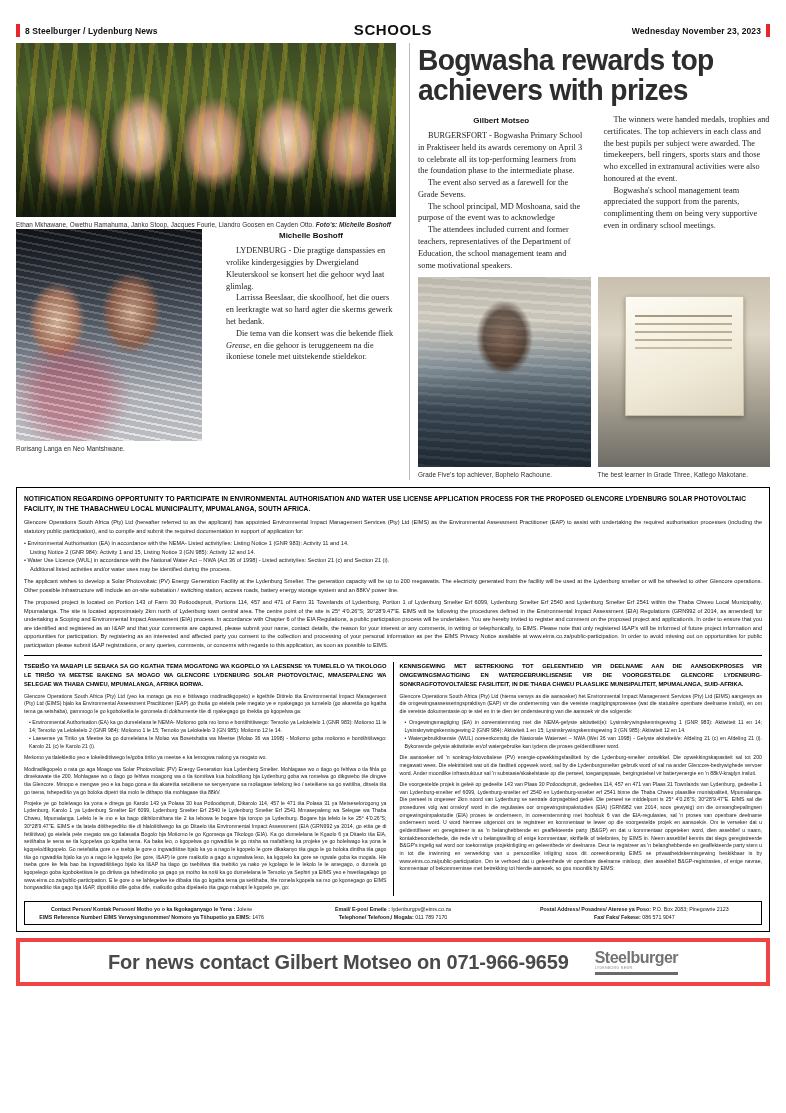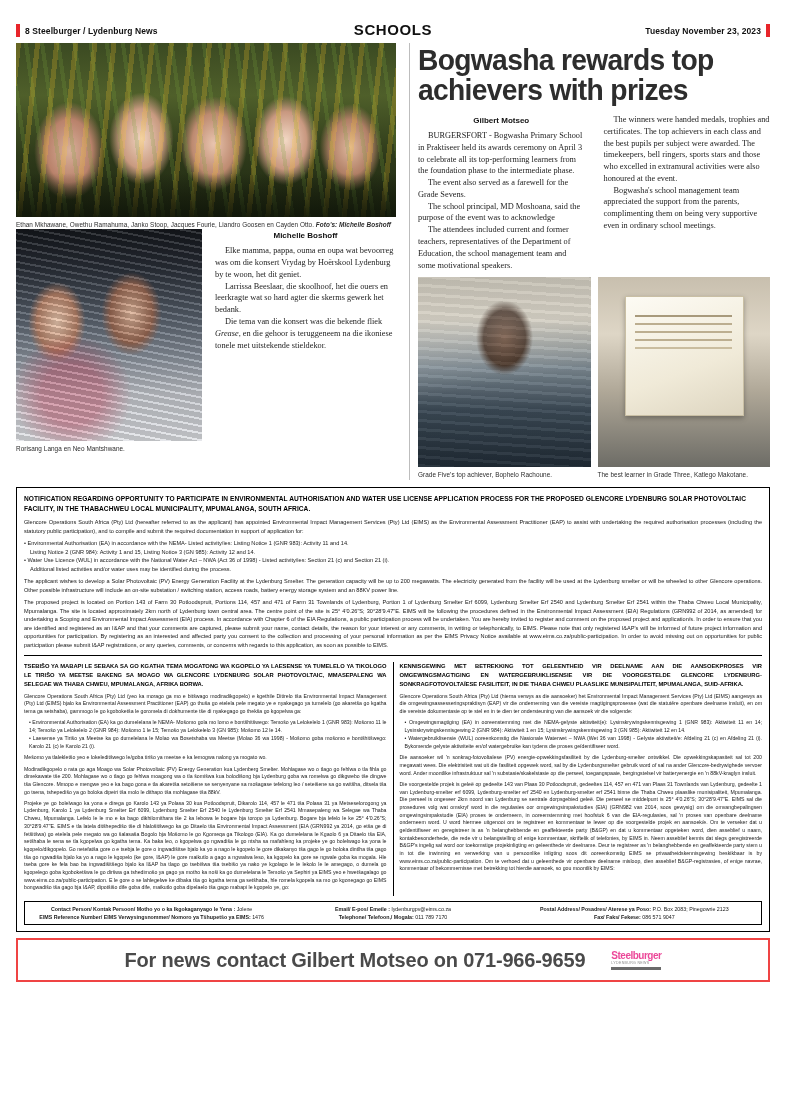--- a/index.html
+++ b/index.html
@@ -193,21 +193,21 @@
     color: #111;
     margin: 7px 0 4px 0;
     line-height: 1.05;
     font-family: "Liberation Sans", sans-serif;
   }
 
   
   .sub-grid {
     display: flex;
     align-items: flex-start;
-    gap: 13px;
+    gap: 24px;
     justify-content: center;
   }
   .sub-photo { width: 186px; flex: none; }
   .sub-text { flex: 1; }
   .byline {
     font-size: 8px;
     font-weight: bold;
     text-align: center;
     margin: 2px 0 5px 0;
     color: #111;
@@ -328,21 +328,21 @@
     padding: 3px 6px;
     box-sizing: border-box;
     font-size: 5.3px;
     line-height: 1.6;
   }
   .contact-col { flex: 1; text-align: center; }
   .contact-col b { font-weight: bold; }
 
   
   .ad {
-    border: 2px solid #ef4444;
+    border: 4px solid #ef4444;
     margin-top: 6px;
     height: 40px;
     display: flex;
     align-items: center;
     justify-content: center;
     gap: 26px;
     background: #fff;
   }
   .ad-text {
     font-size: 20px;
@@ -350,23 +350,23 @@
     color: #4a4a4a;
     letter-spacing: -.2px;
   }
   .ad-logo {
     display: flex;
     flex-direction: column;
     align-items: flex-start;
     line-height: 1;
   }
   .ad-logo-name {
-    font-size: 10px;
-    font-weight: bold;
-    color: #ec4899;
+    font-size: 16px;
+    font-weight: bold;
+    color: #737373;
     letter-spacing: -.5px;
   }
   .ad-logo-sub {
     font-size: 3.6px;
     color: #8a8a8a;
     letter-spacing: .3px;
     margin-top: 1px;
   }
   .ad-logo-rule {
     width: 100%;
@@ -380,21 +380,21 @@
 
 <div class="page">
 
   <div class="masthead">
     <div class="mast-left">
       <span class="red-bar"></span>
       <span>8 Steelburger / Lydenburg News</span>
     </div>
     <div class="mast-center">SCHOOLS</div>
     <div class="mast-right">
-      <span>Tuesday November 23, 2023</span>
+      <span>Wednesday November 23, 2023</span>
       <span class="red-bar"></span>
     </div>
   </div>
 
   <div class="top-grid">
 
     <div class="col-left">
       <div class="photo photo-kids"></div>
       <p class="caption">
         <span>Ethan Mkhawane, Owethu Ramahuma, Janko Stoop, Jacques Fourie, Liandro Goosen en Cayden Otto. </span><em>Foto's: Michelle Boshoff</em>
@@ -402,21 +402,21 @@
 
 
       <div class="sub-grid">
         <div class="sub-photo">
           <div class="photo photo-dance"></div>
           <p class="caption">Rorisang Langa en Neo Mantshwane.</p>
         </div>
         <div class="sub-text">
           <div class="byline">Michelle Boshoff</div>
           <div class="body-serif">
-            <p>Elke mamma, pappa, ouma en oupa wat bevoorreg was om die konsert Vrydag by Hoërskool Lydenburg by te woon, het dit geniet.</p>
+            <p>LYDENBURG - Die pragtige danspassies en vrolike kindergesiggies by Dwergieland Kleuterskool se konsert het die gehoor wyd laat glimlag.</p>
             <p>Larrissa Beeslaar, die skoolhoof, het die ouers en leerkragte wat so hard agter die skerms gewerk het bedank.</p>
             <p>
               <span>Die tema van die konsert was die bekende fliek </span><i>Grease</i><span>, en die gehoor is teruggeneem na die ikoniese tonele met uitstekende stieldekor.</span>
             </p>
           </div>
         </div>
       </div>
     </div>
 
     <div class="divider-v"></div>

